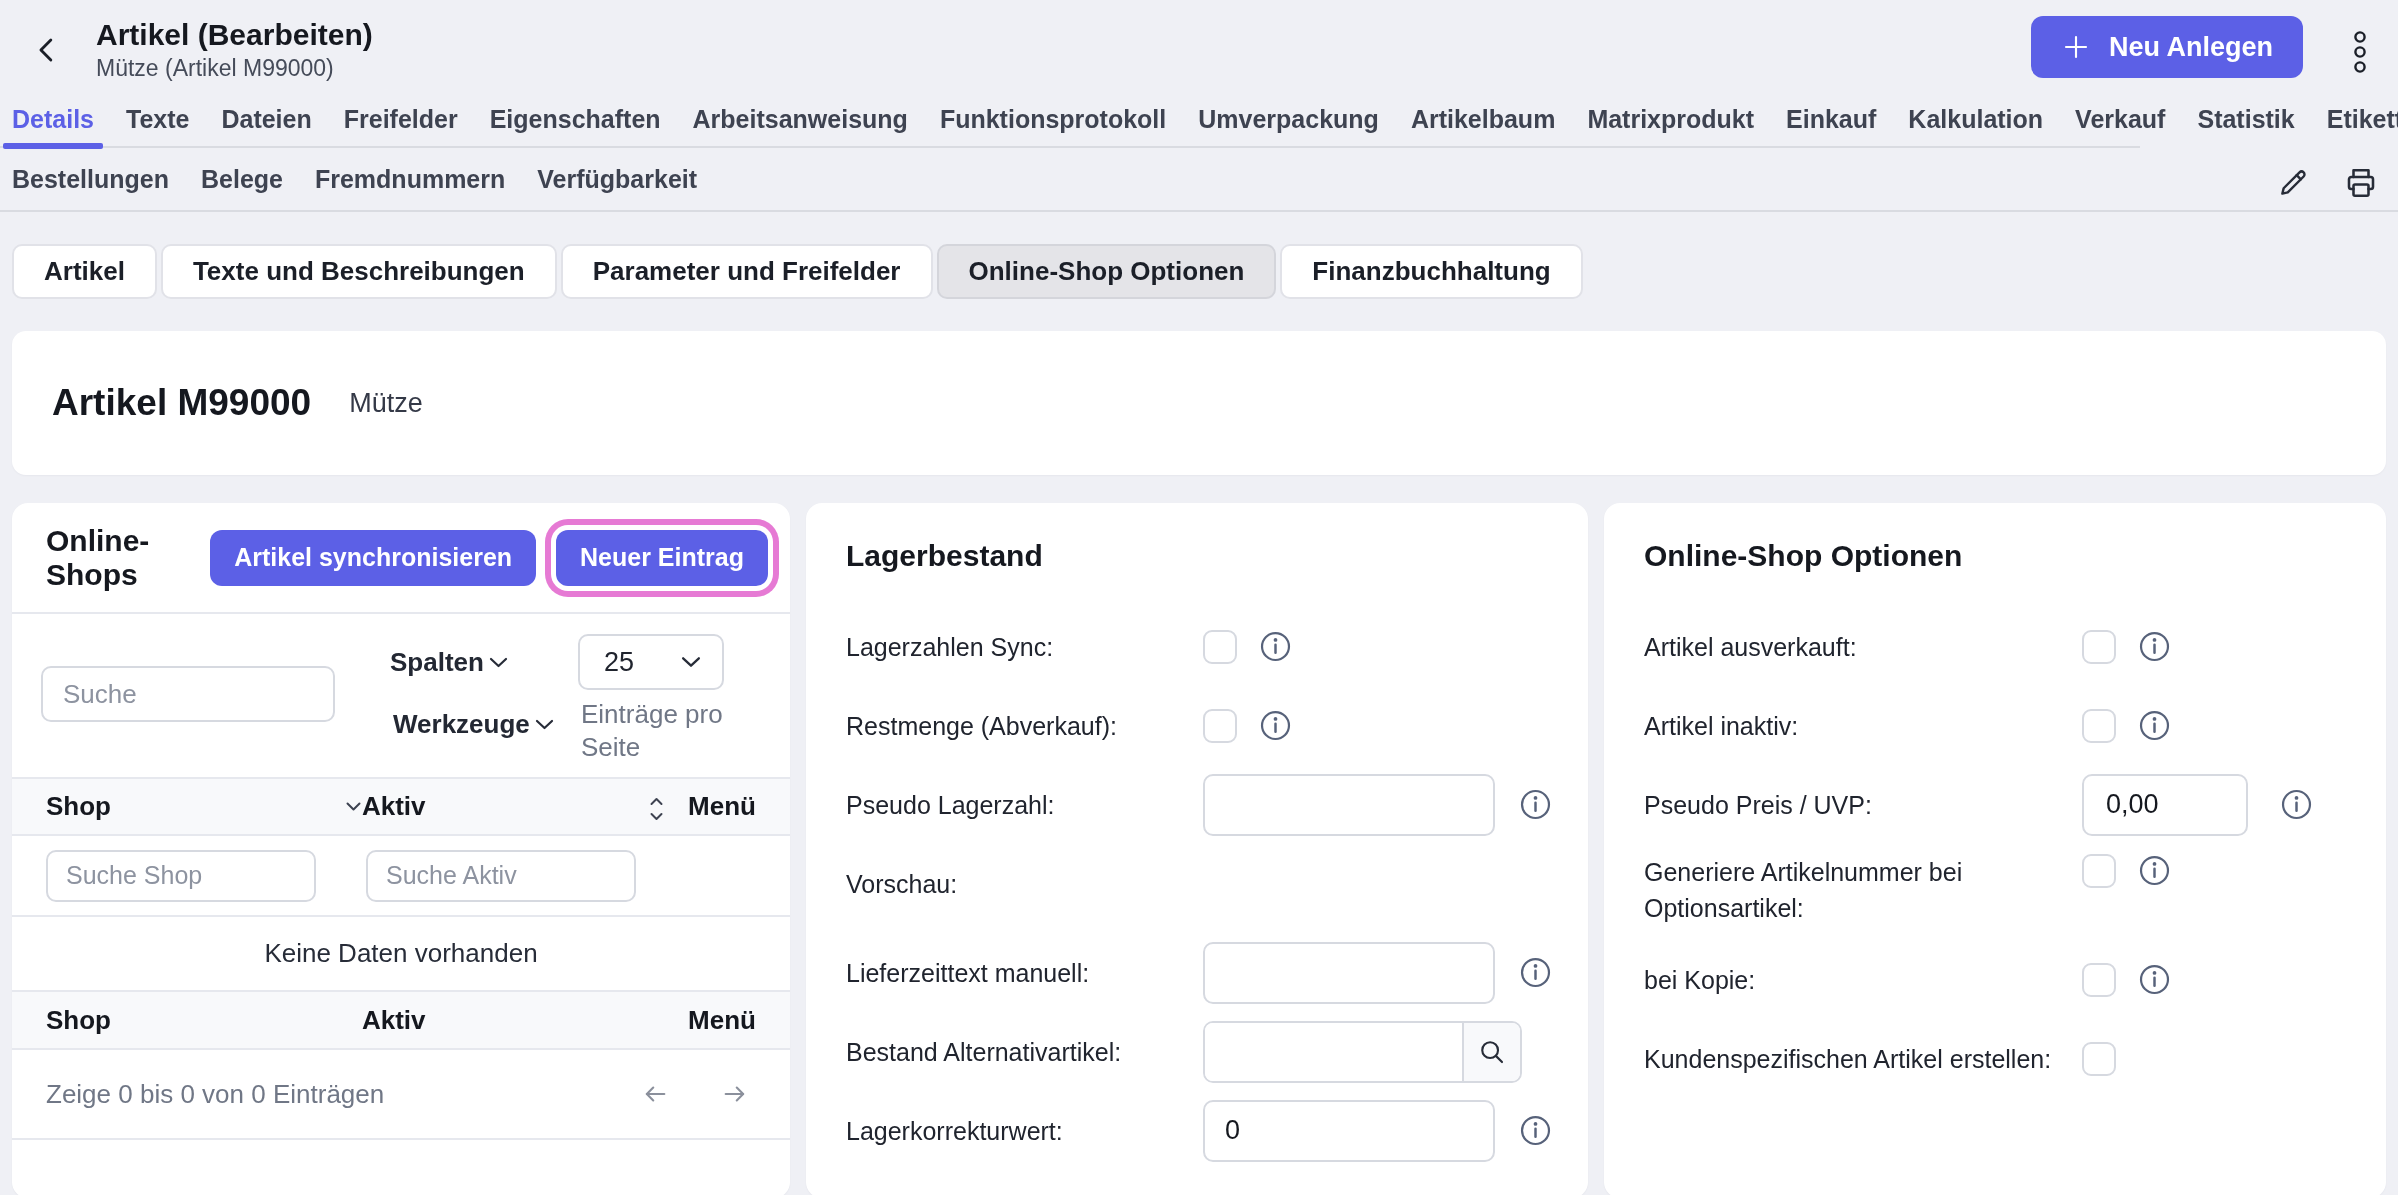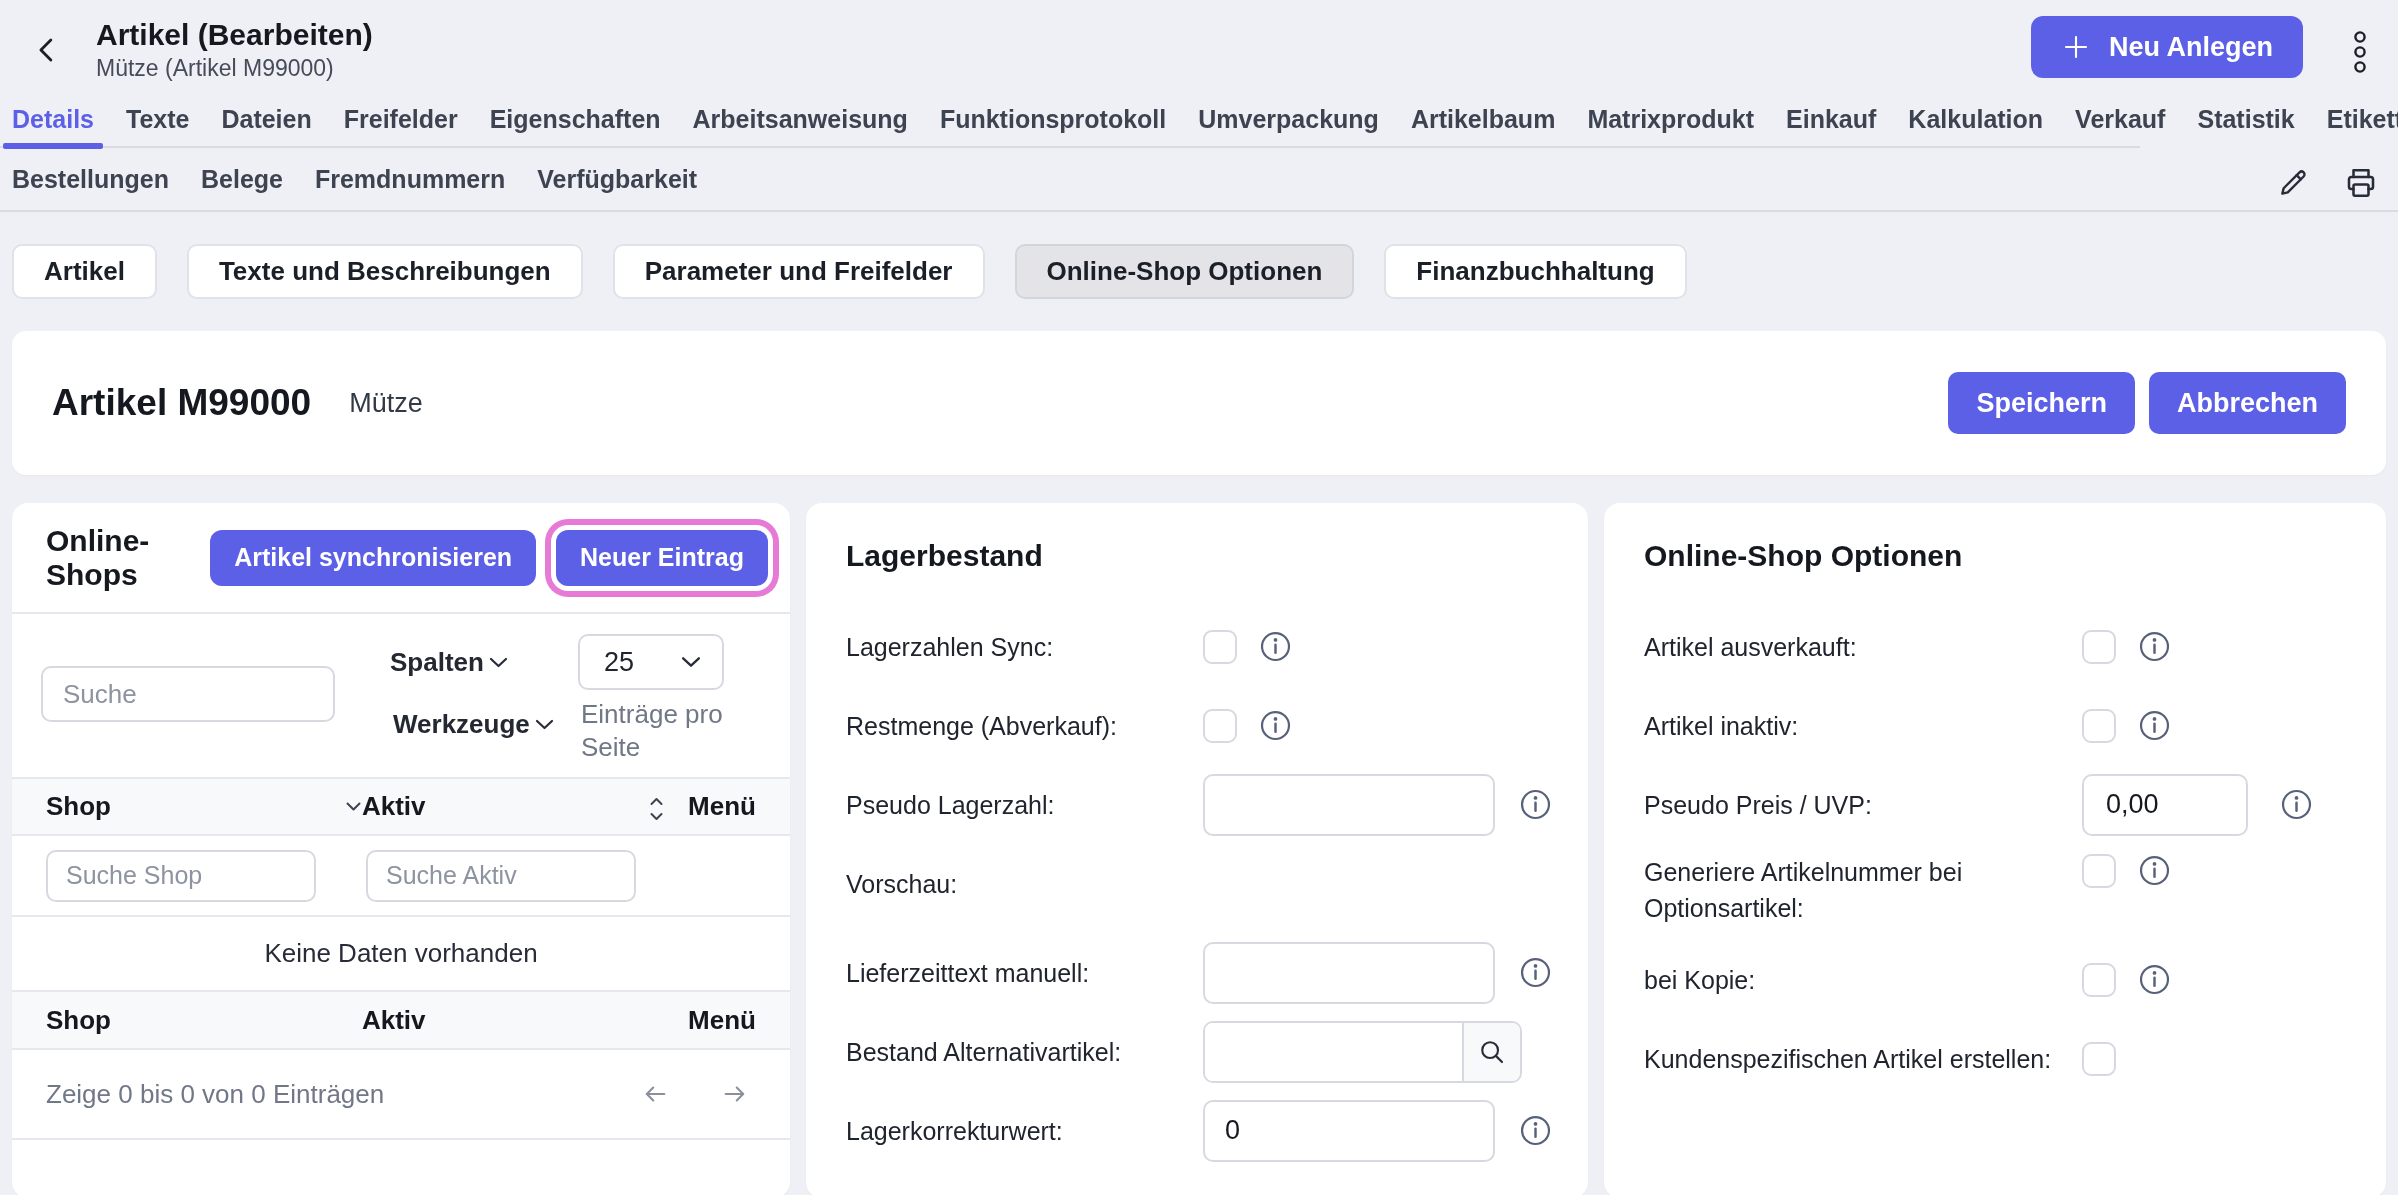--- a/index.html
+++ b/index.html
@@ -42,21 +42,21 @@
   .tabs-block{position:relative;}
   .tabs-row1{display:flex;gap:32px;align-items:center;padding:0 0 0 12px;width:2140px;border-bottom:2px solid #d9dbe1;height:56px;text-align:right;}
   .tabs-row2-wrap{border-bottom:2px solid #d9dbe1;}
   .tabs-row2{display:flex;gap:32px;align-items:center;padding:0 0 0 12px;height:62px;}
   .tab{font-size:25px;font-weight:600;color:var(--text-soft);cursor:pointer;position:relative;white-space:nowrap;line-height:56px;}
   .tab.active{color:var(--primary);}
   .tab.active::after{content:"";position:absolute;left:-9px;right:-9px;bottom:-2px;height:6px;background:var(--primary);border-radius:2px;}
   .tabbar-icons{position:absolute;right:16px;top:70px;display:flex;gap:26px;}
   .icon-btn{width:42px;height:42px;display:flex;align-items:center;justify-content:center;cursor:pointer;}
   
-  .pills{display:flex;gap:30px;margin:32px 12px 0 12px;}
+  .pills{display:flex;gap:4px;margin:32px 12px 0 12px;}
   .pill{
     height:55px;padding:0 30px;border-radius:10px;border:2px solid #e1e2e8;background:#fff;
     font-size:26px;font-weight:600;color:#1b1f28;display:flex;align-items:center;cursor:pointer;white-space:nowrap;
     font-family:inherit;
   }
   .pill.active{background:#e4e4e8;border-color:#d4d5db;}
   
   .article-bar{
     margin:32px 12px 0 12px;height:144px;background:var(--card-bg);border-radius:14px;
     display:flex;align-items:center;padding:0 40px;box-shadow:0 1px 2px rgba(30,35,50,.04);
@@ -217,24 +217,20 @@
   <button class="pill">Artikel</button>
   <button class="pill">Texte und Beschreibungen</button>
   <button class="pill">Parameter und Freifelder</button>
   <button class="pill active">Online-Shop Optionen</button>
   <button class="pill">Finanzbuchhaltung</button>
 </div>
 
 <div class="article-bar">
   <span class="article-title">Artikel M99000</span>
   <span class="article-subtitle">Mütze</span>
-  <div class="article-actions">
-    <button class="btn-primary">Speichern</button>
-    <button class="btn-primary">Abbrechen</button>
-  </div>
 </div>
 
 <div class="cards">
 
   <div class="card card-shops">
     <div class="shops-header">
       <span class="card-heading">Online-Shops</span>
       <button class="btn-sm">Artikel synchronisieren</button>
       <button class="btn-sm btn-highlighted">Neuer Eintrag</button>
     </div>

